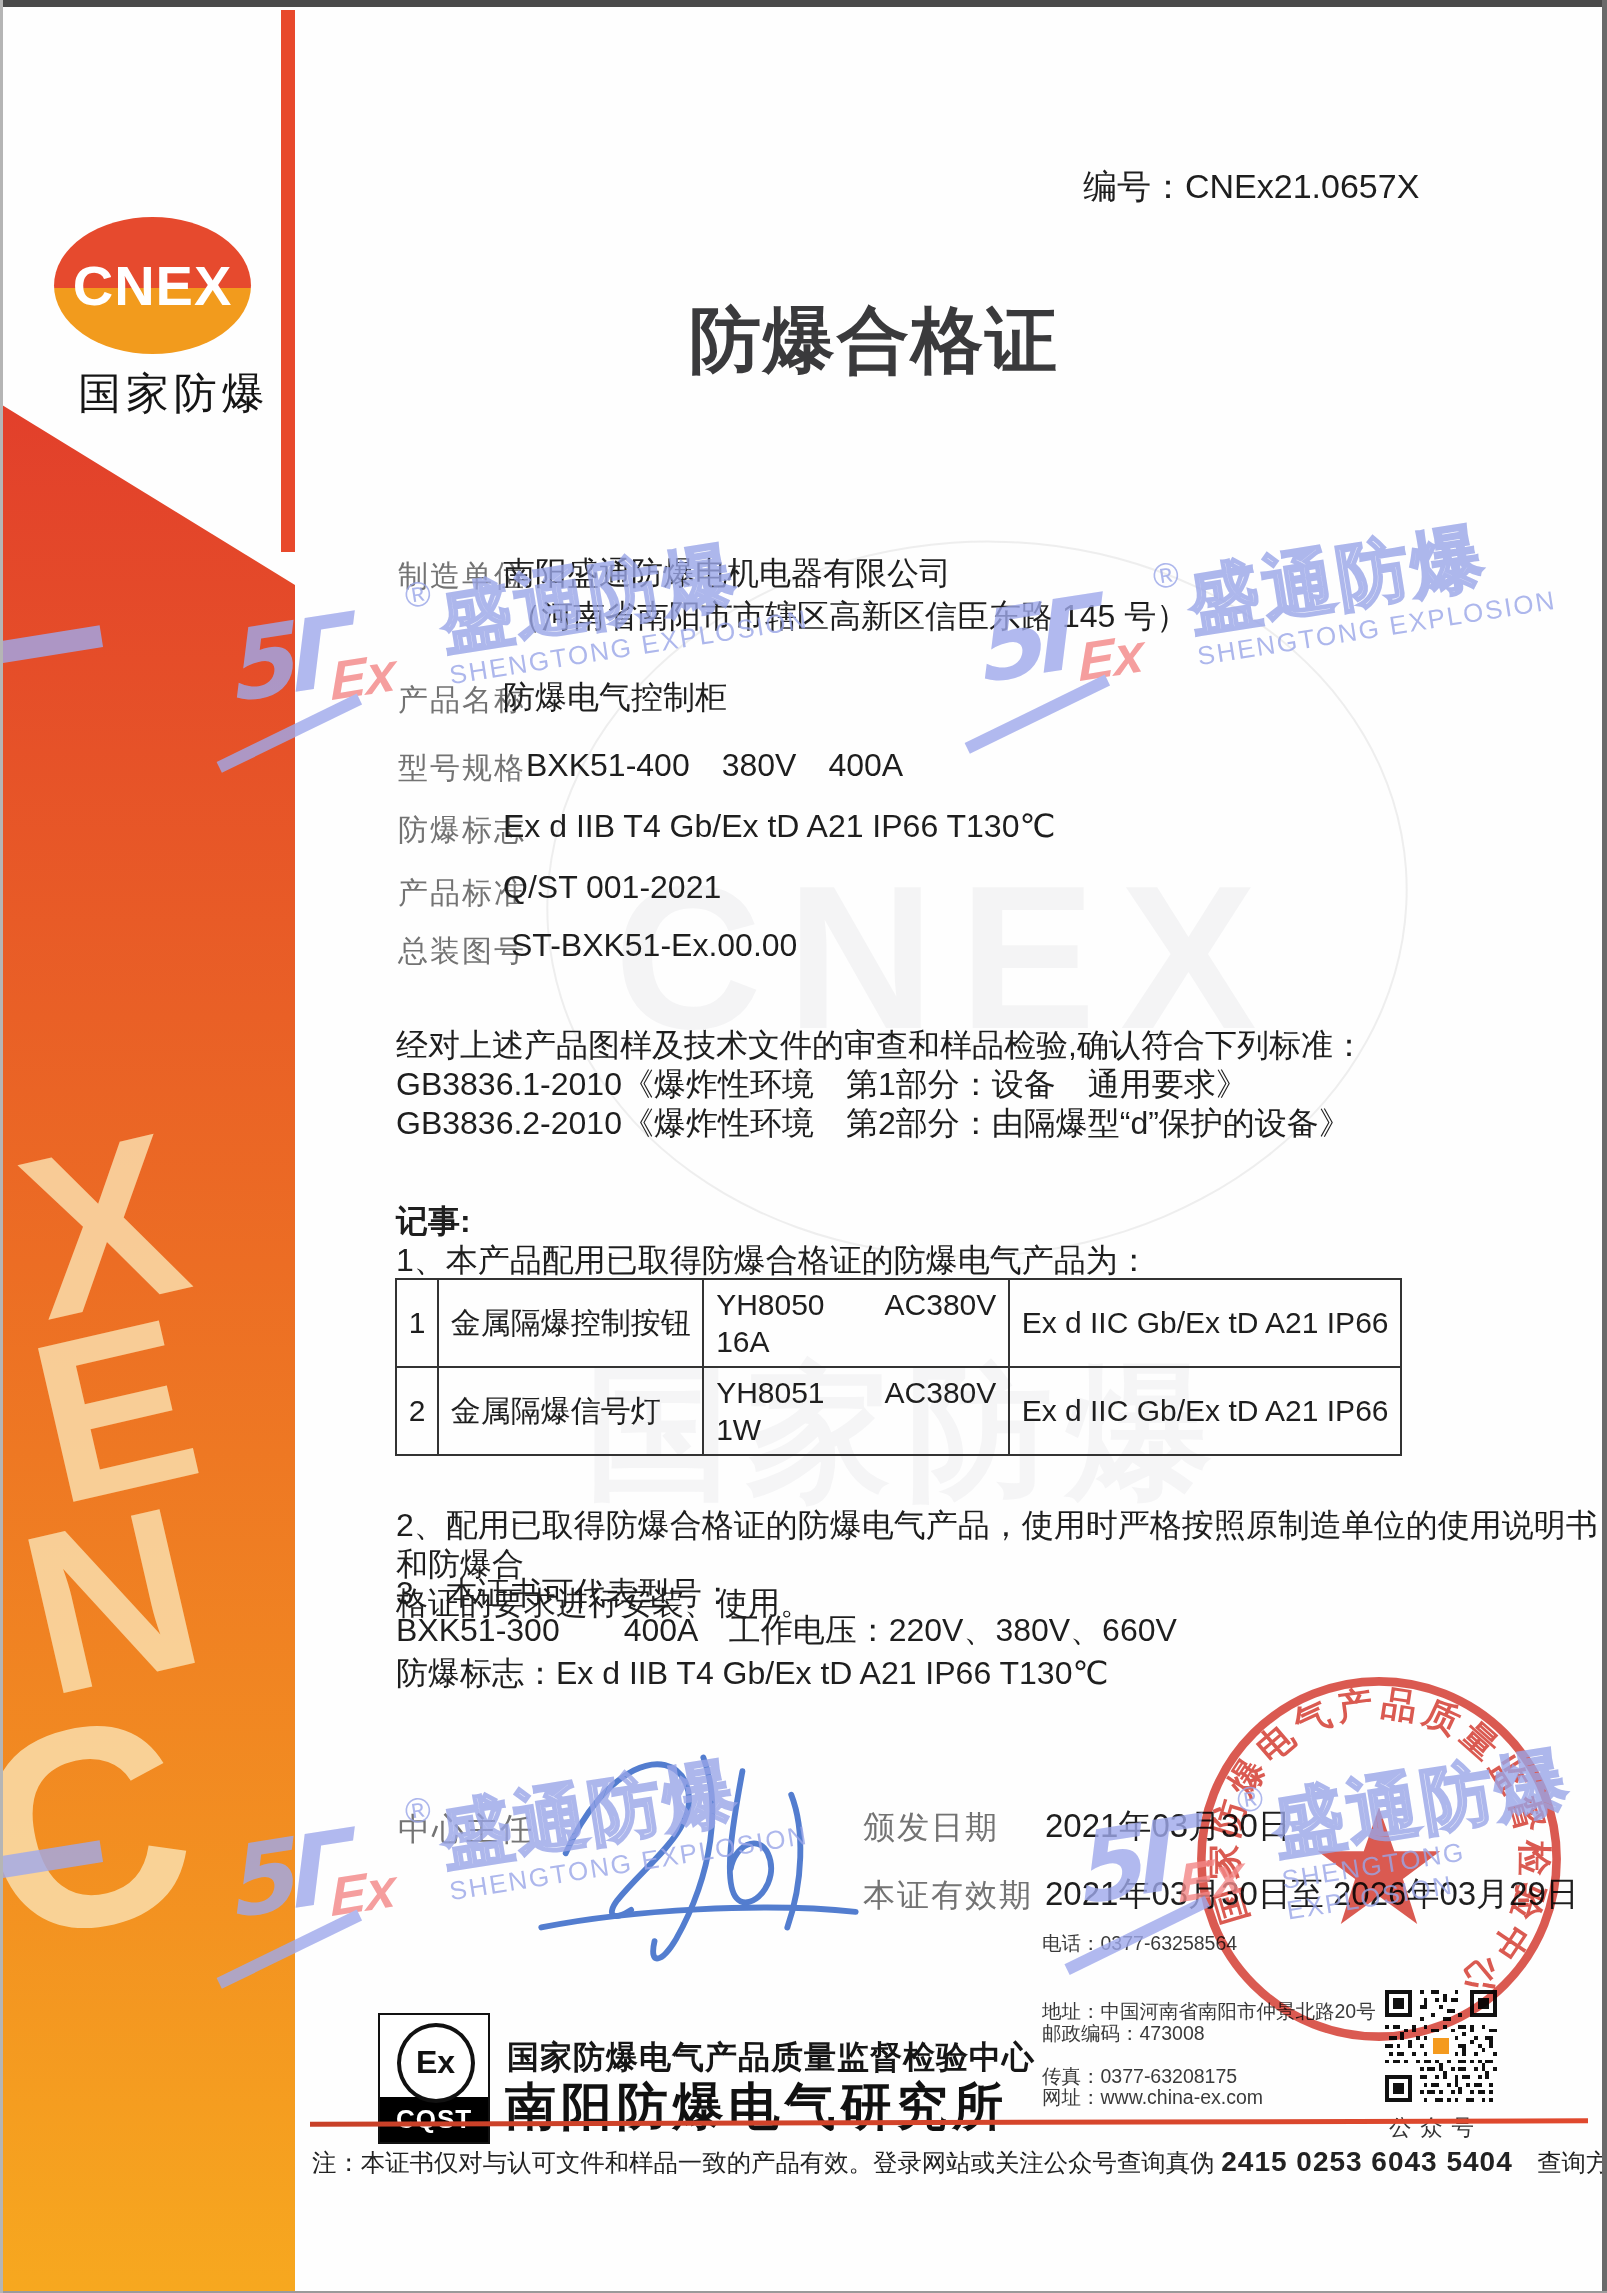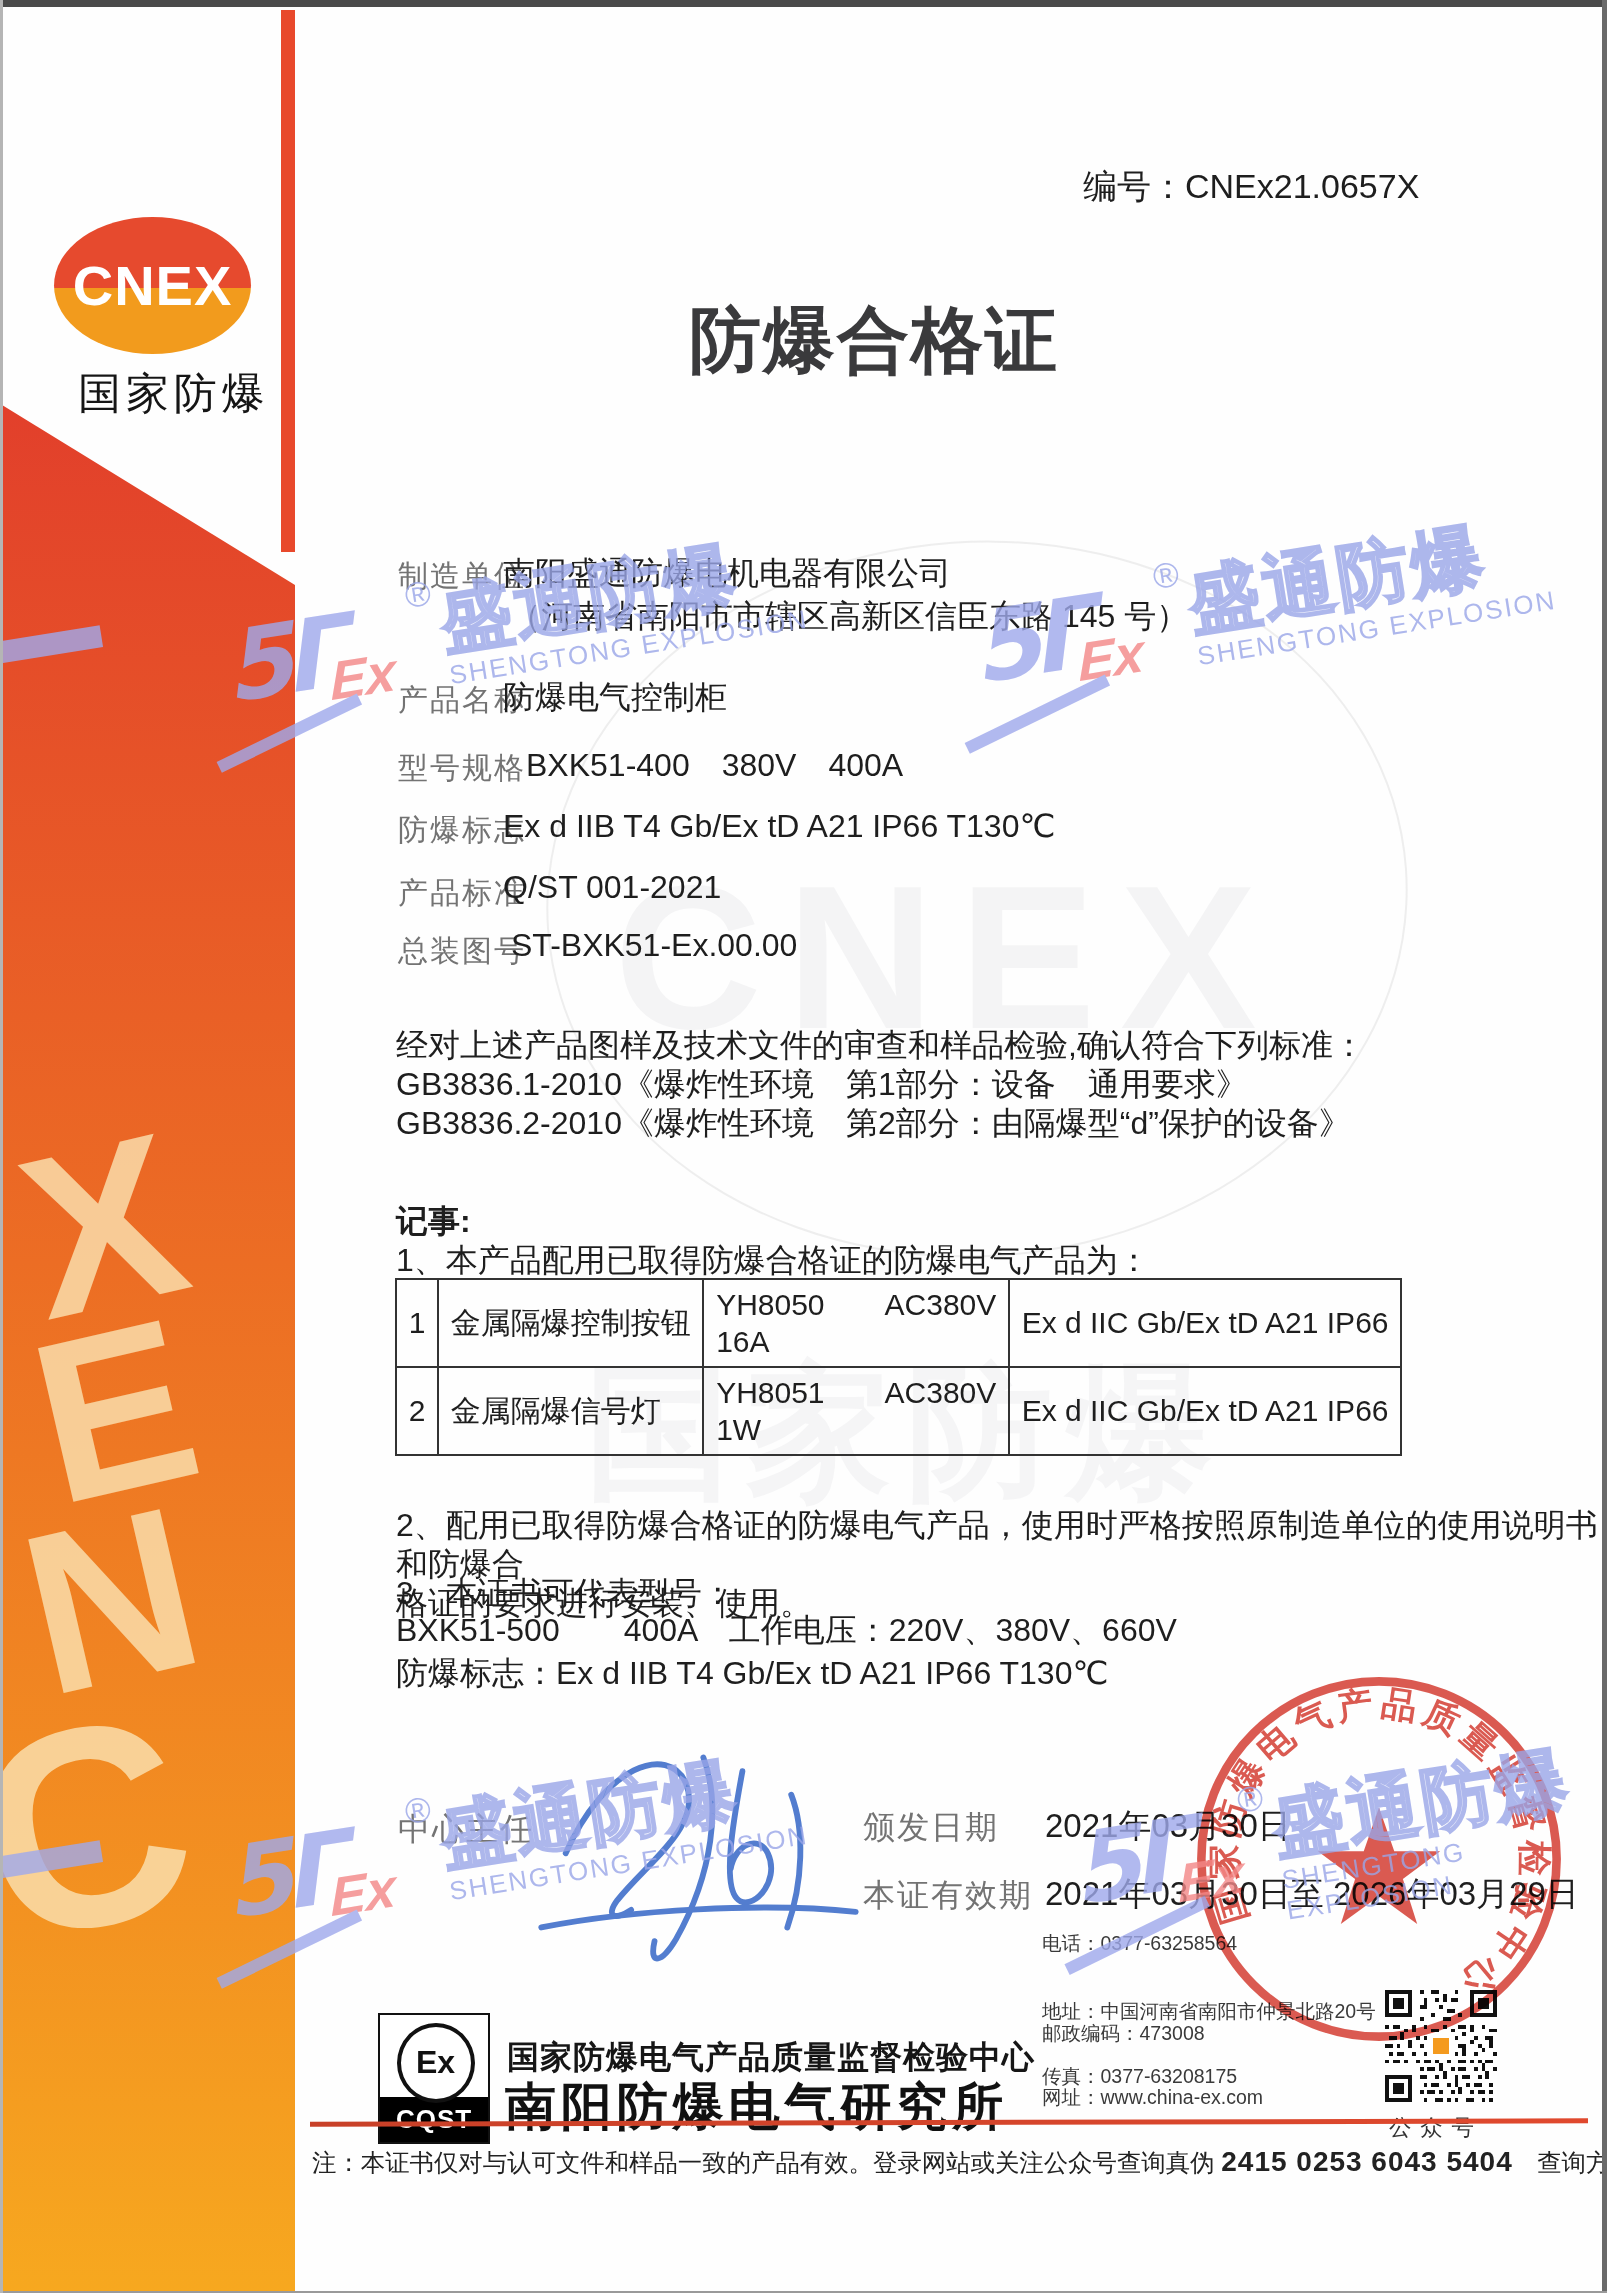--- a/index.html
+++ b/index.html
@@ -158,21 +158,21 @@
         </td>
         <td>Ex d IIC Gb/Ex tD A21 IP66</td>
       </tr>
     </tbody>
       </table>
   </div>
 
   <div class="t body-text pre" style="left:396px;top:1490px;white-space:pre-line;">2、配用已取得防爆合格证的防爆电气产品，使用时严格按照原制造单位的使用说明书和防爆合
 格证的要求进行安装、使用。</div>
   <div class="t body-text" style="left:396px;top:1574px;">3、本证书可代表型号：</div>
-  <div class="t body-text" style="left:396px;top:1611px;">BXK51-500　　400A　工作电压：220V、380V、660V</div>
+  <div class="t body-text" style="left:396px;top:1611px;">BXK51-300　　400A　工作电压：220V、380V、660V</div>
   <div class="t body-text" style="left:396px;top:1654px;">防爆标志：Ex d IIB T4 Gb/Ex tD A21 IP66 T130℃</div>
 
   <div class="t flabel" style="left:398px;top:1808px;font-size:32px;">中心主任</div>
   <div class="t flabel" style="left:863px;top:1806px;font-size:32px;">颁发日期</div>
   <div class="t fvalue" style="left:1045px;top:1804px;font-size:33px;">2021年03月30日</div>
   <div class="t flabel" style="left:863px;top:1874px;font-size:32px;">本证有效期</div>
   <div class="t fvalue" style="left:1045px;top:1872px;font-size:33px;">2021年03月30日至 2026年03月29日</div>
 
   <svg id="signature-svg" width="371" height="254" viewBox="0 0 380 260">
     <g fill="none" stroke="#3c6cc9" stroke-width="6" stroke-linecap="round" opacity="0.88">

